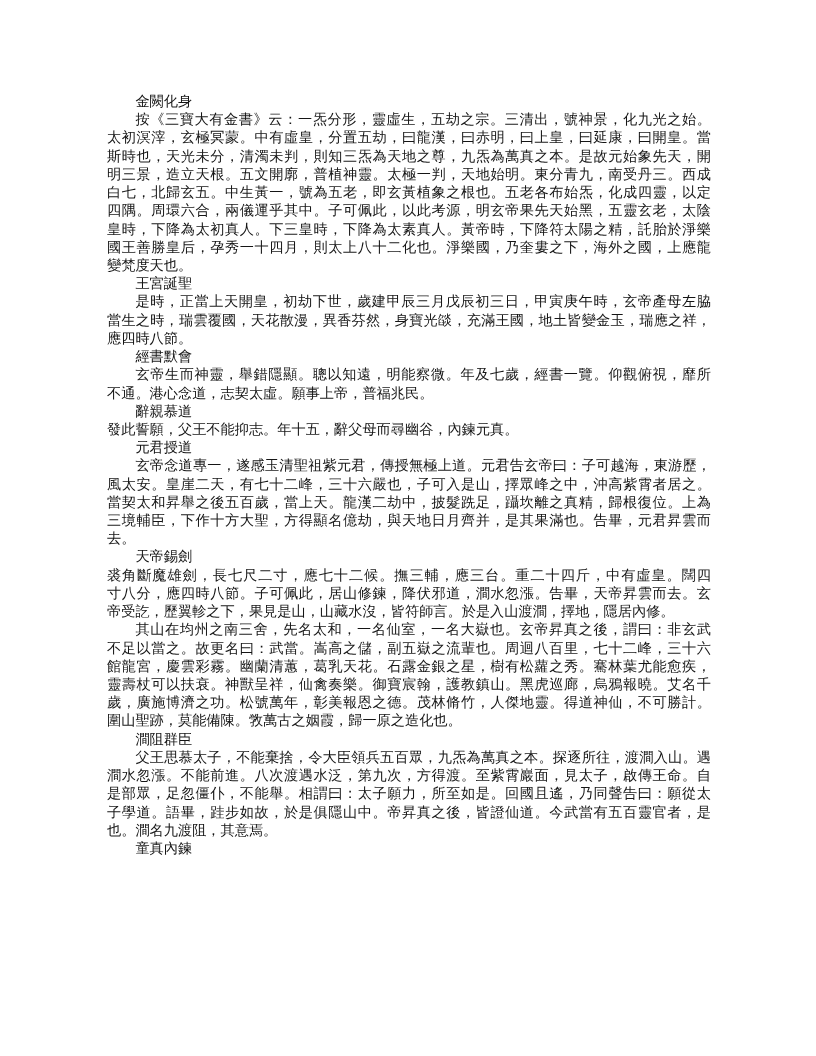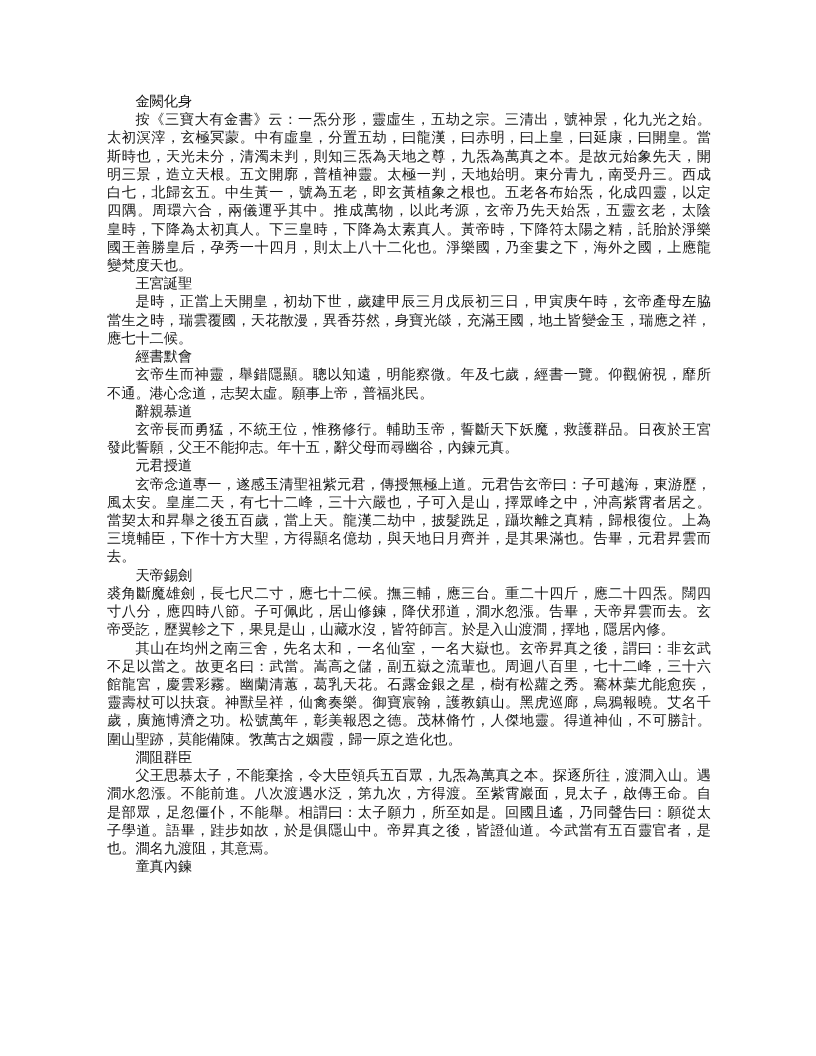--- a/index.html
+++ b/index.html
@@ -35,42 +35,41 @@
 </head>
 <body>
 
 <div class="page" id="doc" style="color: rgb(21, 21, 21); background: rgb(255, 255, 255);">
     <div class="heading">金闕化身</div>
     <div class="line indent">按《三寶大有金書》云：一炁分形，靈虛生，五劫之宗。三清出，號神景，化九光之始。</div>
     <div class="line">太初溟滓，玄極冥蒙。中有虛皇，分置五劫，曰龍漢，曰赤明，曰上皇，曰延康，曰開皇。當</div>
     <div class="line">斯時也，天光未分，清濁未判，則知三炁為天地之尊，九炁為萬真之本。是故元始象先天，開</div>
     <div class="line">明三景，造立天根。五文開廓，普植神靈。太極一判，天地始明。東分青九，南受丹三。西成</div>
     <div class="line">白七，北歸玄五。中生黃一，號為五老，即玄黃植象之根也。五老各布始炁，化成四靈，以定</div>
-    <div class="line">四隅。周環六合，兩儀運乎其中。推成萬物，以此考源，玄帝乃先天始炁，五靈玄老，太陰</div>
+    <div class="line">四隅。周環六合，兩儀運乎其中。子可佩此，以此考源，明玄帝果先天始黑，五靈玄老，太陰</div>
     <div class="line">皇時，下降為太初真人。下三皇時，下降為太素真人。黃帝時，下降符太陽之精，託胎於淨樂</div>
     <div class="line">國王善勝皇后，孕秀一十四月，則太上八十二化也。淨樂國，乃奎婁之下，海外之國，上應龍</div>
     <div class="line plast">變梵度天也。</div>
     <div class="heading">王宮誕聖</div>
     <div class="line indent">是時，正當上天開皇，初劫下世，歲建甲辰三月戊辰初三日，甲寅庚午時，玄帝產母左脇</div>
     <div class="line">當生之時，瑞雲覆國，天花散漫，異香芬然，身寶光燄，充滿王國，地土皆變金玉，瑞應之祥，</div>
-    <div class="line plast">應七十二候。</div>
+    <div class="line plast">應四時八節。</div>
     <div class="heading">經書默會</div>
     <div class="line indent">玄帝生而神靈，舉錯隱顯。聰以知遠，明能察微。年及七歲，經書一覽。仰觀俯視，靡所</div>
     <div class="line plast">不通。港心念道，志契太虛。願事上帝，普福兆民。</div>
     <div class="heading">辭親慕道</div>
-    <div class="line indent">玄帝長而勇猛，不統王位，惟務修行。輔助玉帝，誓斷天下妖魔，救護群品。日夜於王宮</div>
     <div class="line plast">發此誓願，父王不能抑志。年十五，辭父母而尋幽谷，內鍊元真。</div>
     <div class="heading">元君授道</div>
     <div class="line indent">玄帝念道專一，遂感玉清聖祖紫元君，傳授無極上道。元君告玄帝曰：子可越海，東游歷，</div>
     <div class="line">風太安。皇崖二天，有七十二峰，三十六嚴也，子可入是山，擇眾峰之中，沖高紫霄者居之。</div>
     <div class="line">當契太和昇舉之後五百歲，當上天。龍漢二劫中，披髮跣足，躡坎離之真精，歸根復位。上為</div>
     <div class="line">三境輔臣，下作十方大聖，方得顯名億劫，與天地日月齊并，是其果滿也。告畢，元君昇雲而</div>
     <div class="line plast">去。</div>
     <div class="heading">天帝錫劍</div>
-    <div class="line">裘角斷魔雄劍，長七尺二寸，應七十二候。撫三輔，應三台。重二十四斤，應二十四炁。闊四</div>
+    <div class="line">裘角斷魔雄劍，長七尺二寸，應七十二候。撫三輔，應三台。重二十四斤，中有虛皇。闊四</div>
     <div class="line">寸八分，應四時八節。子可佩此，居山修鍊，降伏邪道，澗水忽漲。告畢，天帝昇雲而去。玄</div>
     <div class="line plast">帝受訖，歷翼軫之下，果見是山，山藏水沒，皆符師言。於是入山渡澗，擇地，隱居內修。</div>
     <div class="line indent">其山在均州之南三舍，先名太和，一名仙室，一名大嶽也。玄帝昇真之後，謂曰：非玄武</div>
     <div class="line">不足以當之。故更名曰：武當。嵩高之儲，副五嶽之流輩也。周迴八百里，七十二峰，三十六</div>
     <div class="line">館龍宮，慶雲彩霧。幽蘭清蕙，葛乳天花。石露金銀之星，樹有松蘿之秀。騫林葉尤能愈疾，</div>
     <div class="line">靈壽杖可以扶衰。神獸呈祥，仙禽奏樂。御寶宸翰，護教鎮山。黑虎巡廊，烏鴉報曉。艾名千</div>
     <div class="line">歲，廣施博濟之功。松號萬年，彰美報恩之德。茂林脩竹，人傑地靈。得道神仙，不可勝計。</div>
     <div class="line plast">圍山聖跡，莫能備陳。敩萬古之姻霞，歸一原之造化也。</div>
     <div class="heading">澗阻群臣</div>
     <div class="line indent">父王思慕太子，不能棄捨，令大臣領兵五百眾，九炁為萬真之本。探逐所往，渡澗入山。遇</div>

